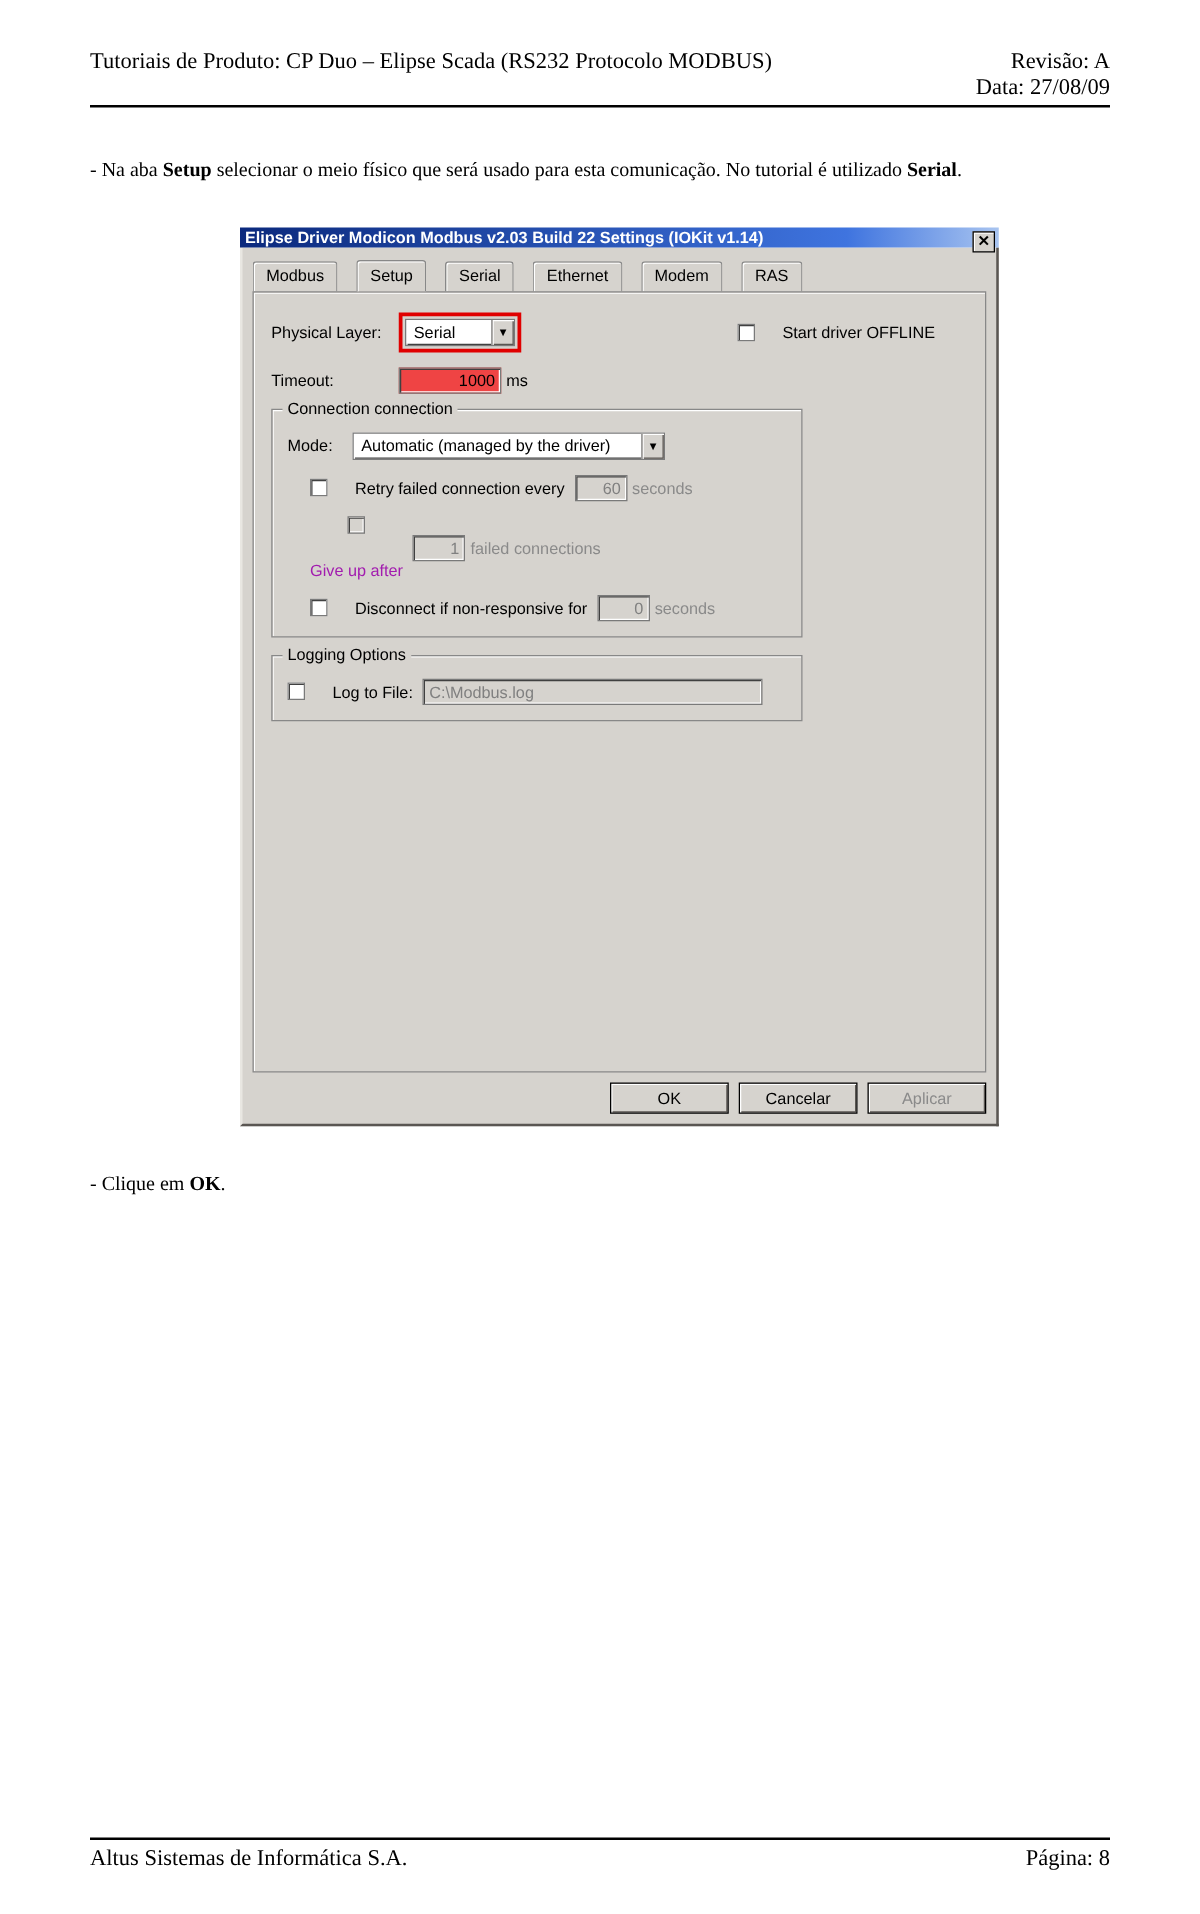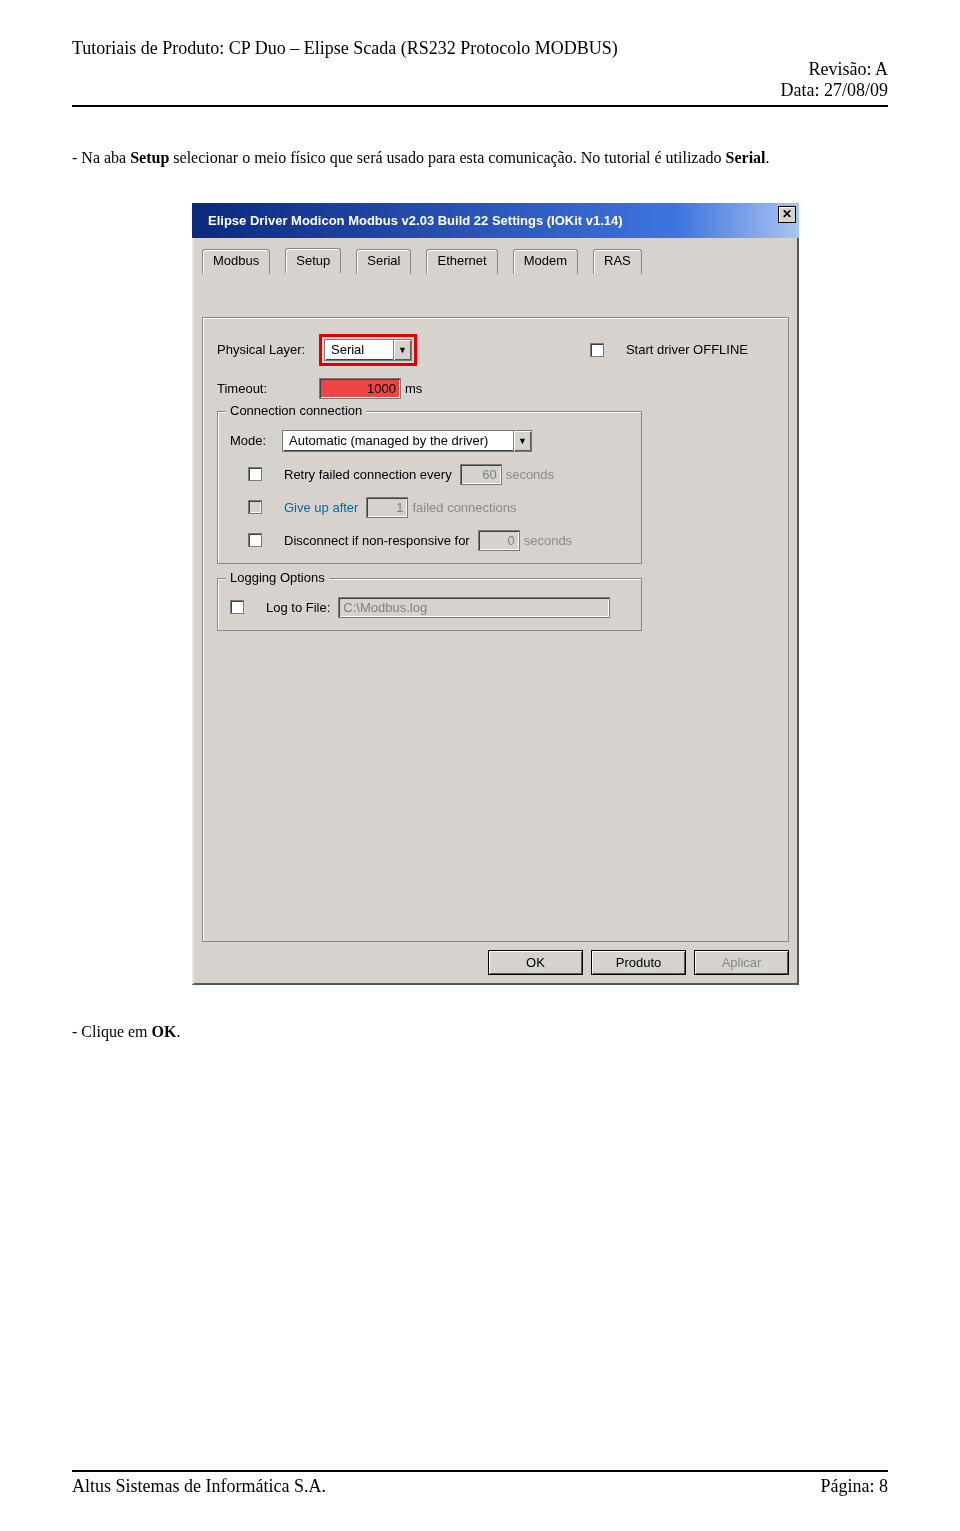--- a/index.html
+++ b/index.html
@@ -13,21 +13,20 @@
   .page {
     padding: 38px 72px 38px 72px;
     min-height: 1531px;
     position: relative;
   }
   .doc-header {
     display: flex;
     justify-content: space-between;
     font-size: 18px;
     margin-bottom: 4px;
-    flex-direction: column;
   }
   .doc-header-right { text-align: right; }
   .header-rule {
     border: 0;
     border-top: 2px solid #000;
     margin: 2px 0 40px 0;
   }
   .body-text {
     font-size: 16px;
     line-height: 1.35;
@@ -36,24 +35,24 @@
 
   
   .dialog-container {
     margin: 34px 0 0 120px;
     width: 607px;
     font-family: Tahoma, Arial, sans-serif;
     font-size: 13px;
     color: #000;
   }
   .titlebar {
-    height: 35px;
+    height: 16px;
     display: flex;
     align-items: center;
-    padding-left: 16px;
+    padding-left: 4px;
     background: linear-gradient(to right, #0b297d, #3f74df 80%, #a8c4f0);
     color: #fff;
     font-weight: bold;
     font-size: 13px;
     position: relative;
   }
   .titlebar .close-box {
     position: absolute;
     right: 3px; top: 3px;
     width: 18px; height: 17px;
@@ -102,21 +101,20 @@
     top: 0;
     z-index: 2;
   }
   .tab-page {
     background: #d6d3ce;
     border: 1px solid #888;
     box-shadow: inset 1px 1px 0 #fff;
     padding: 16px 14px 14px 14px;
     position: relative;
     min-height: 625px;
-    margin-top: 44px;
   }
 
   .row { display: flex; align-items: center; margin-bottom: 12px; }
   .lbl { width: 102px; font-size: 13px; }
 
   .combo {
     display: inline-flex;
     align-items: center;
     background: #fff;
     height: 22px;
@@ -161,21 +159,21 @@
     align-items: center;
     gap: 22px;
     font-size: 13px;
   }
   .checkbox .box {
     width: 14px; height: 14px;
     background: #fff;
     border: 1px solid #7a7a7a;
     box-shadow: inset 1px 1px 0 #404040, inset -1px -1px 0 #fff;
   }
-  .checkbox.disabled { color: #0369a1; }
+  .checkbox.disabled { color: #a21caf; flex-direction: column; }
   .checkbox.disabled .box { background: #d6d3ce; }
 
   .groupbox {
     border: 1px solid #888;
     box-shadow: inset 1px 1px 0 #fff;
     position: relative;
     padding: 18px 12px 12px 12px;
     margin-bottom: 14px;
     width: 425px;
   }
@@ -326,21 +324,21 @@
               <span>Log to File:</span>
             </label>
             <span class="textbox disabled" style="width:272px;text-align:left;margin-left:8px;color:#808080">C:\Modbus.log</span>
           </div>
         </div>
 
       </div>
 
       <div class="btnrow">
         <div class="winbtn">OK</div>
-        <div class="winbtn">Produto</div>
+        <div class="winbtn">Cancelar</div>
         <div class="winbtn disabled">Aplicar</div>
       </div>
     </div>
   </div>
 
   <div class="body-text" style="margin-top:36px">
     <span>-    Clique em </span><b>OK</b><span>.</span>
   </div>
 
   <div class="doc-footer">

